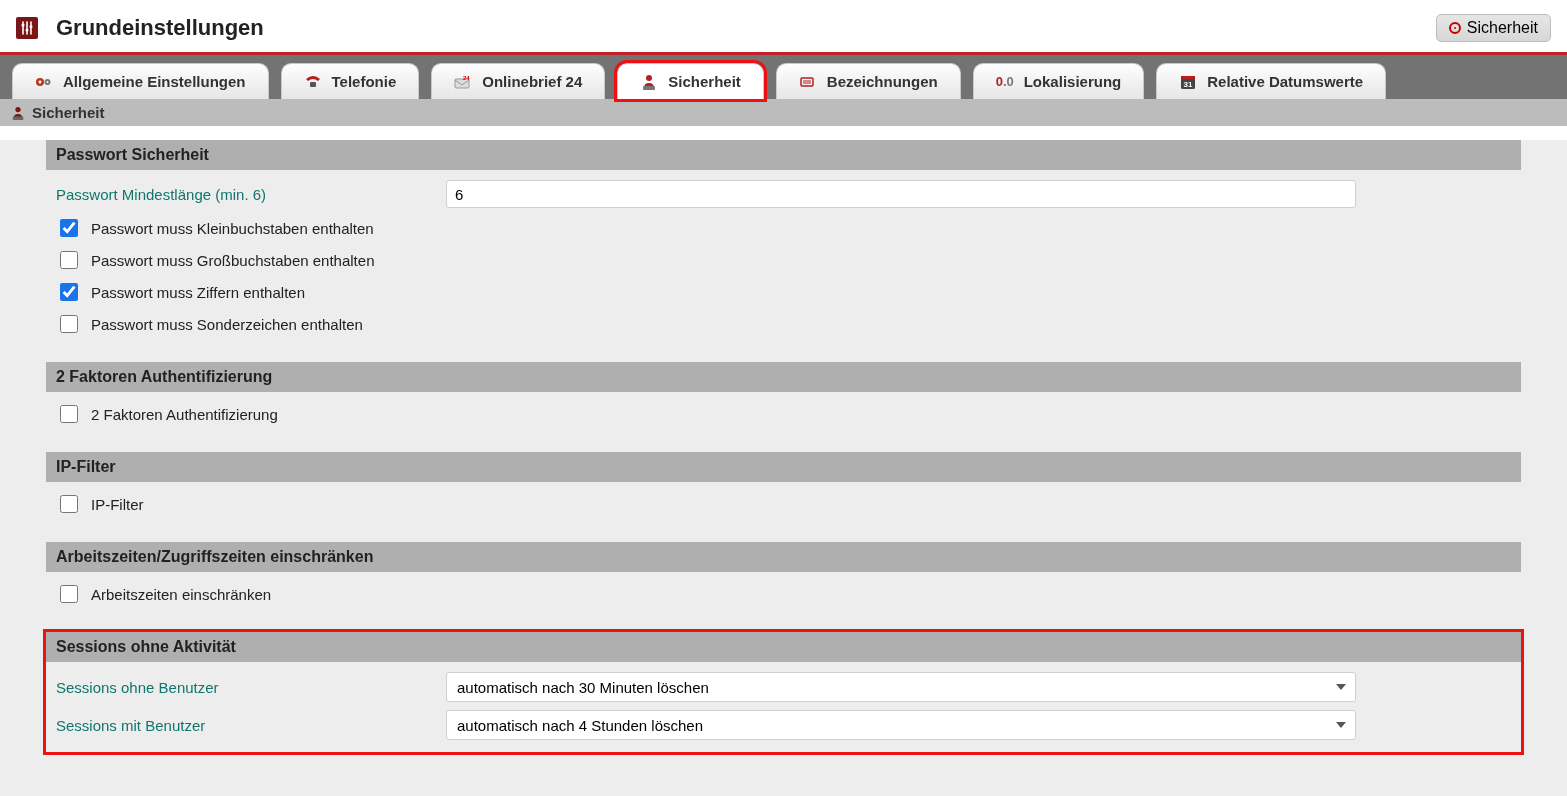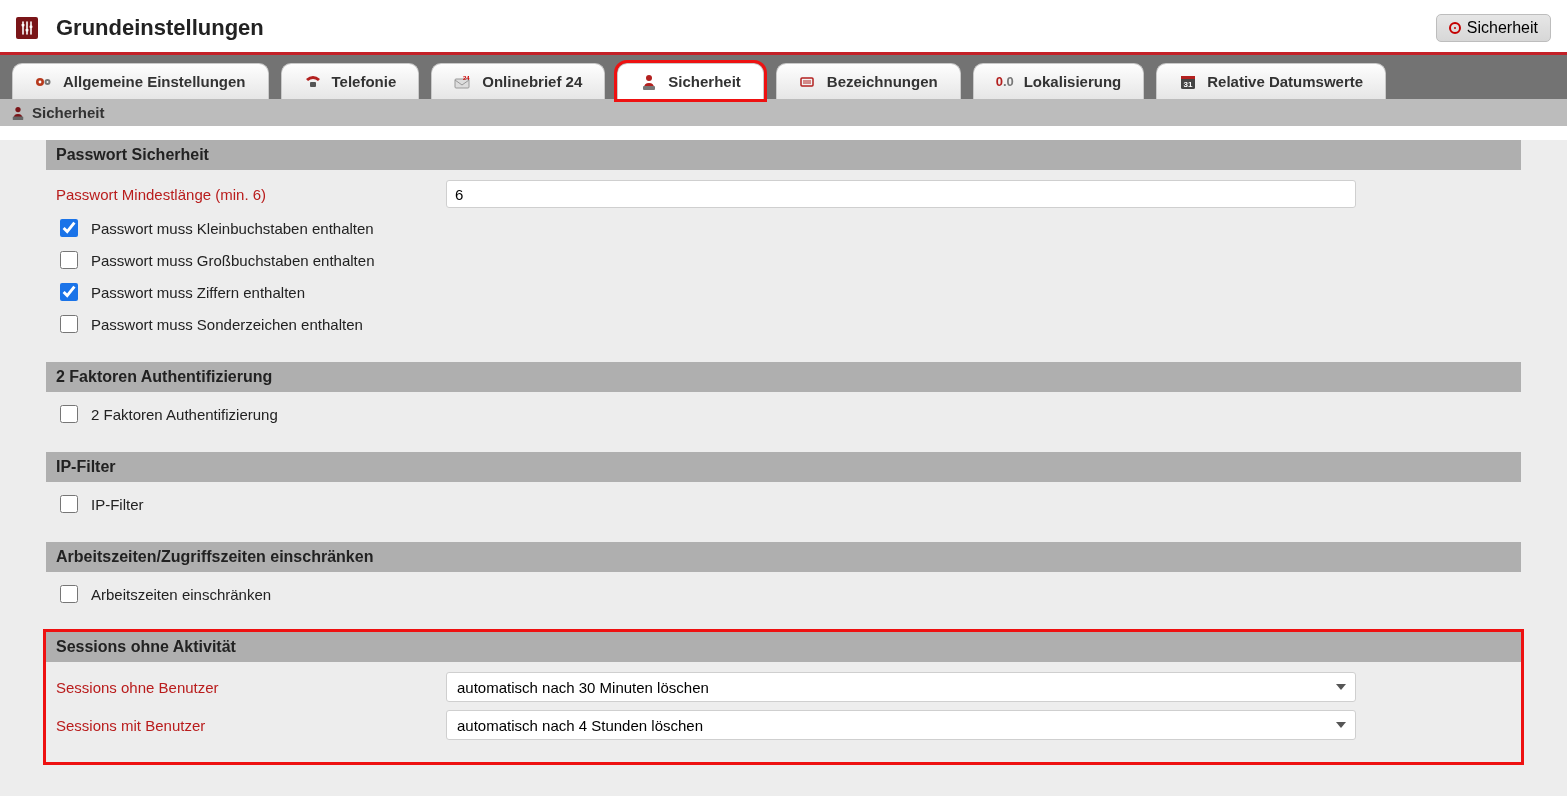--- a/index.html
+++ b/index.html
@@ -112,21 +112,21 @@
     padding: 6px 0 8px 0;
   }
   .row {
     display: flex;
     align-items: center;
     padding: 4px 10px;
   }
   .row-label {
     width: 390px;
     font-size: 15px;
-    color: #b91c1c;
+    color: #0f766e;
   }
   .row-input input[type=text] {
     width: 910px;
     height: 28px;
     border: 1px solid #cfcfcf;
     border-radius: 3px;
     padding: 2px 8px;
     font-size: 15px;
   }
   .check-row {
@@ -160,21 +160,20 @@
     border-left: 5px solid transparent;
     border-right: 5px solid transparent;
     border-top: 6px solid #555;
     transform: translateY(-50%);
     pointer-events: none;
   }
 
   .highlighted-section {
     outline: 3px solid #e11;
     outline-offset: 0;
-    padding-bottom: 10px;
   }
 
   .footer {
     background: #ededed;
     padding: 14px 14px 20px 14px;
     margin-top: 30px;
   }
 
   .first-section-offset { margin-top: 14px; }
 </style>

